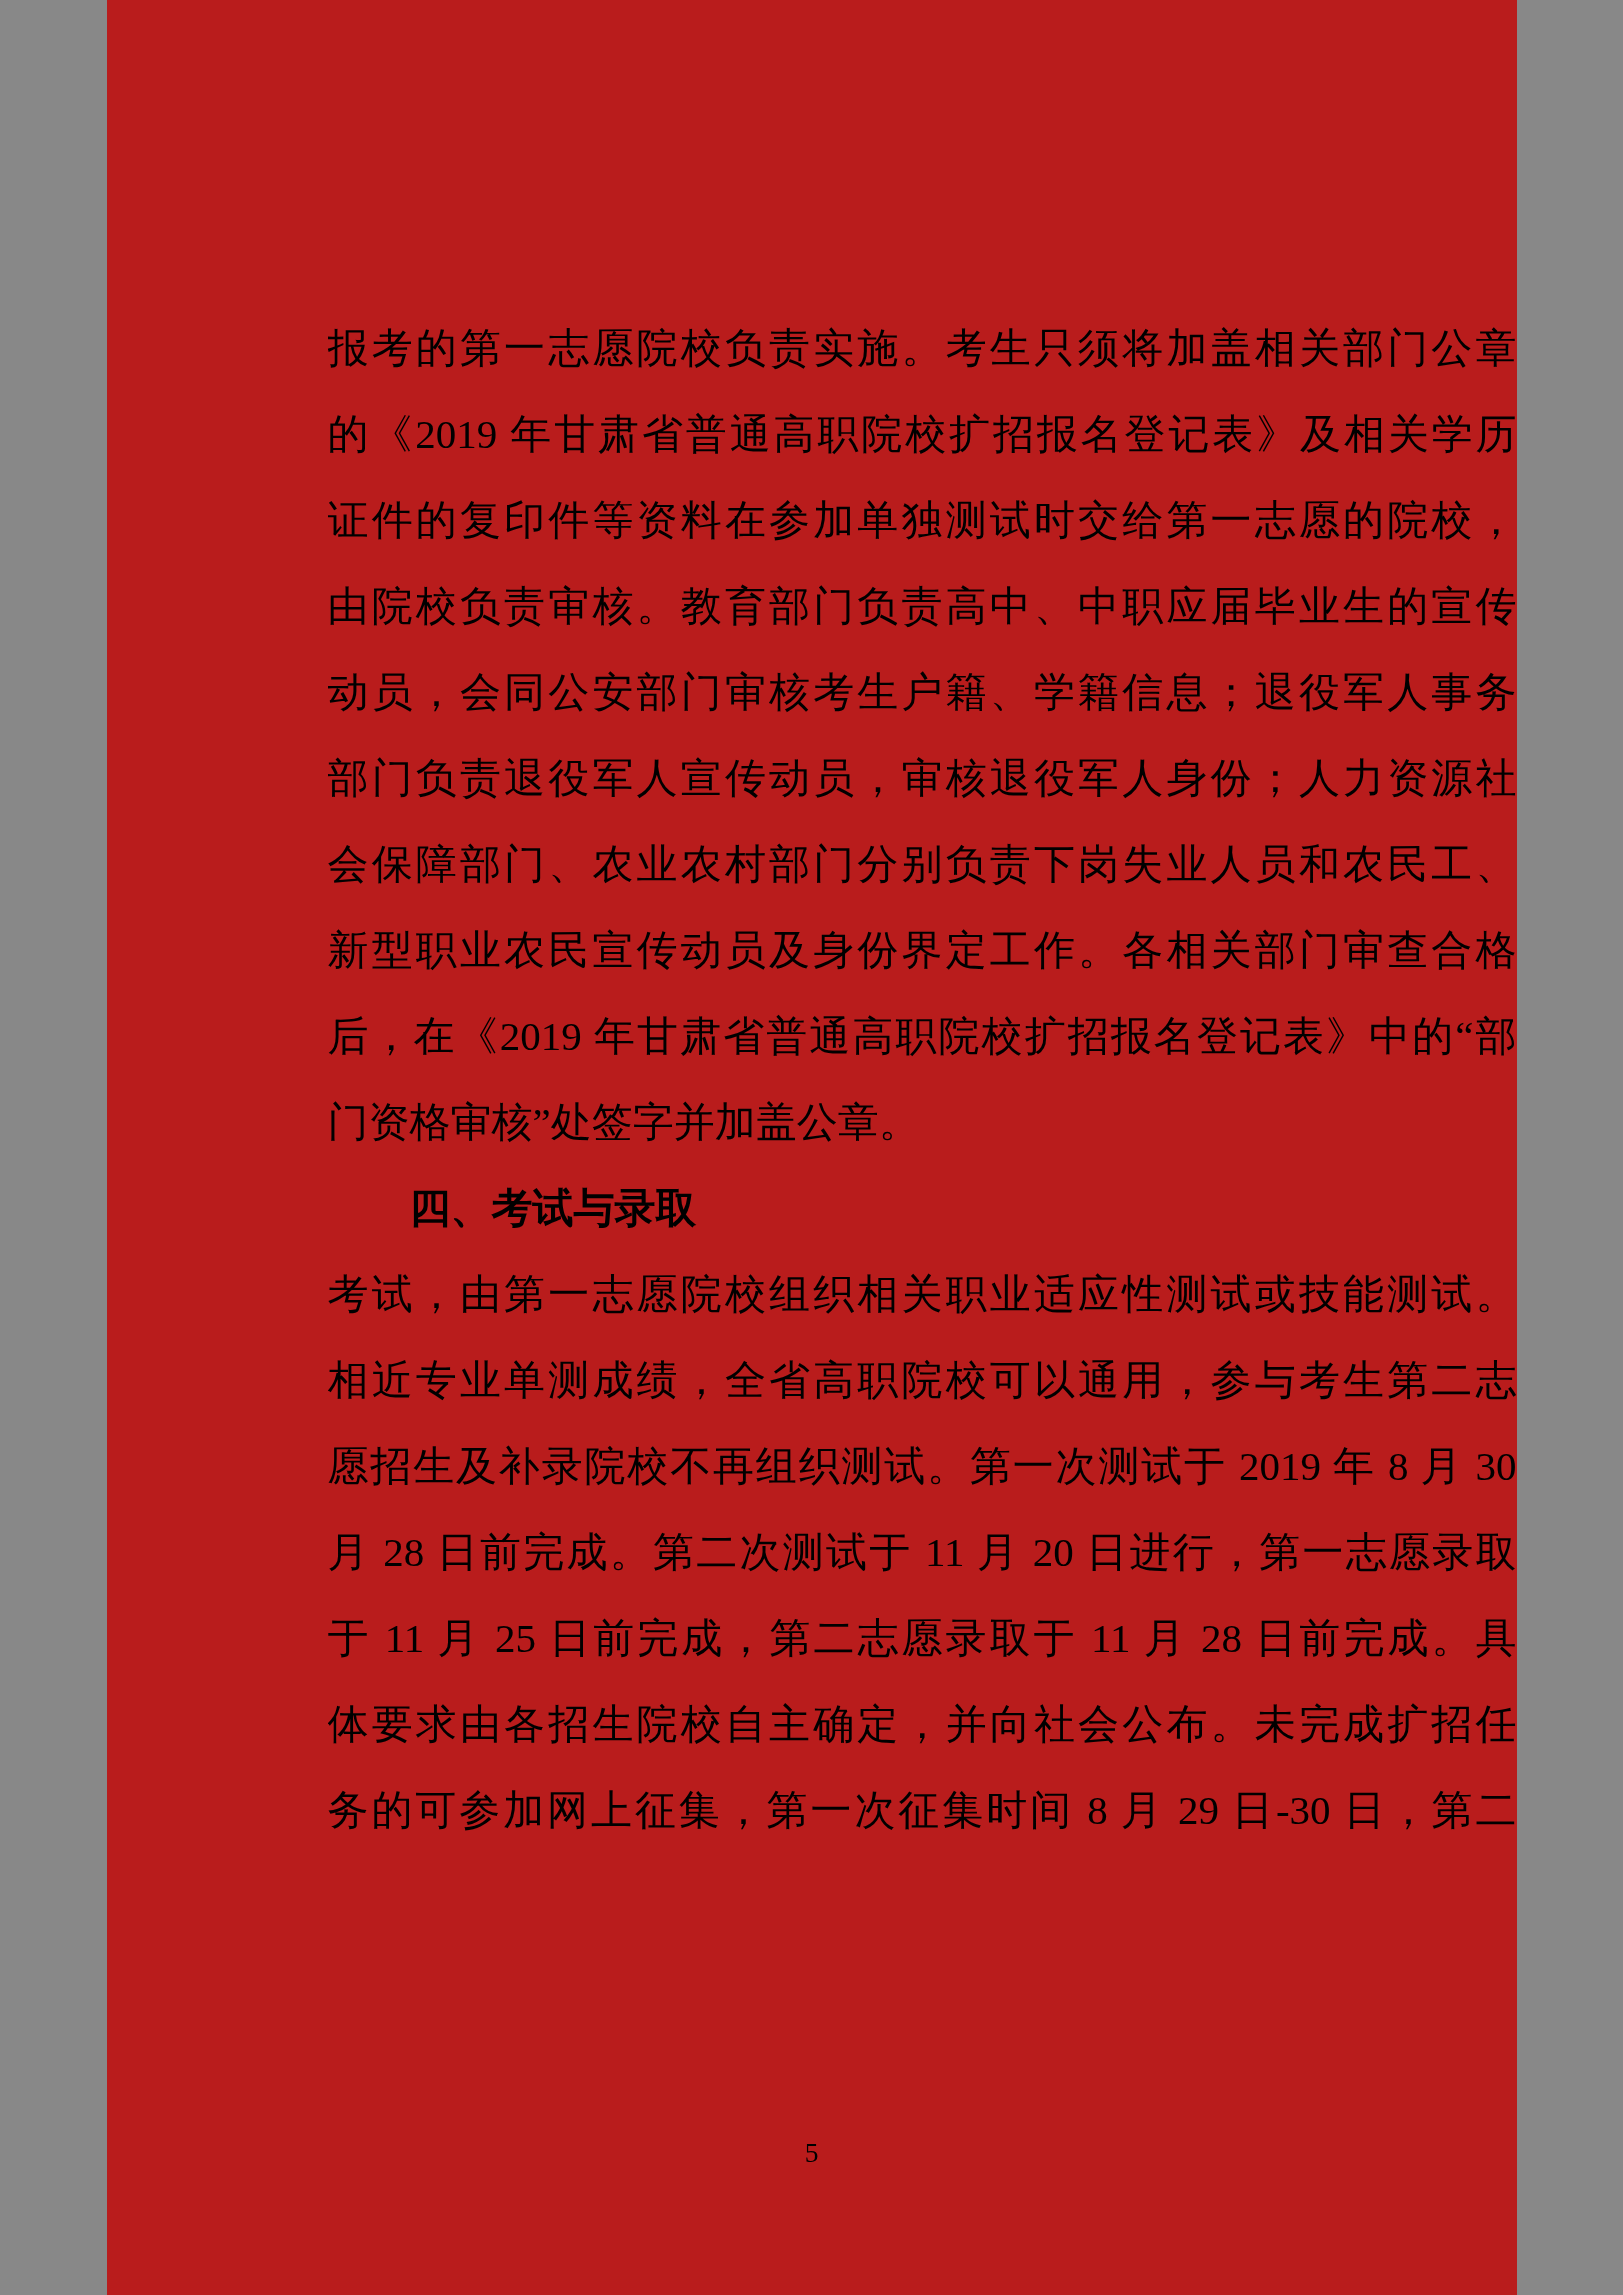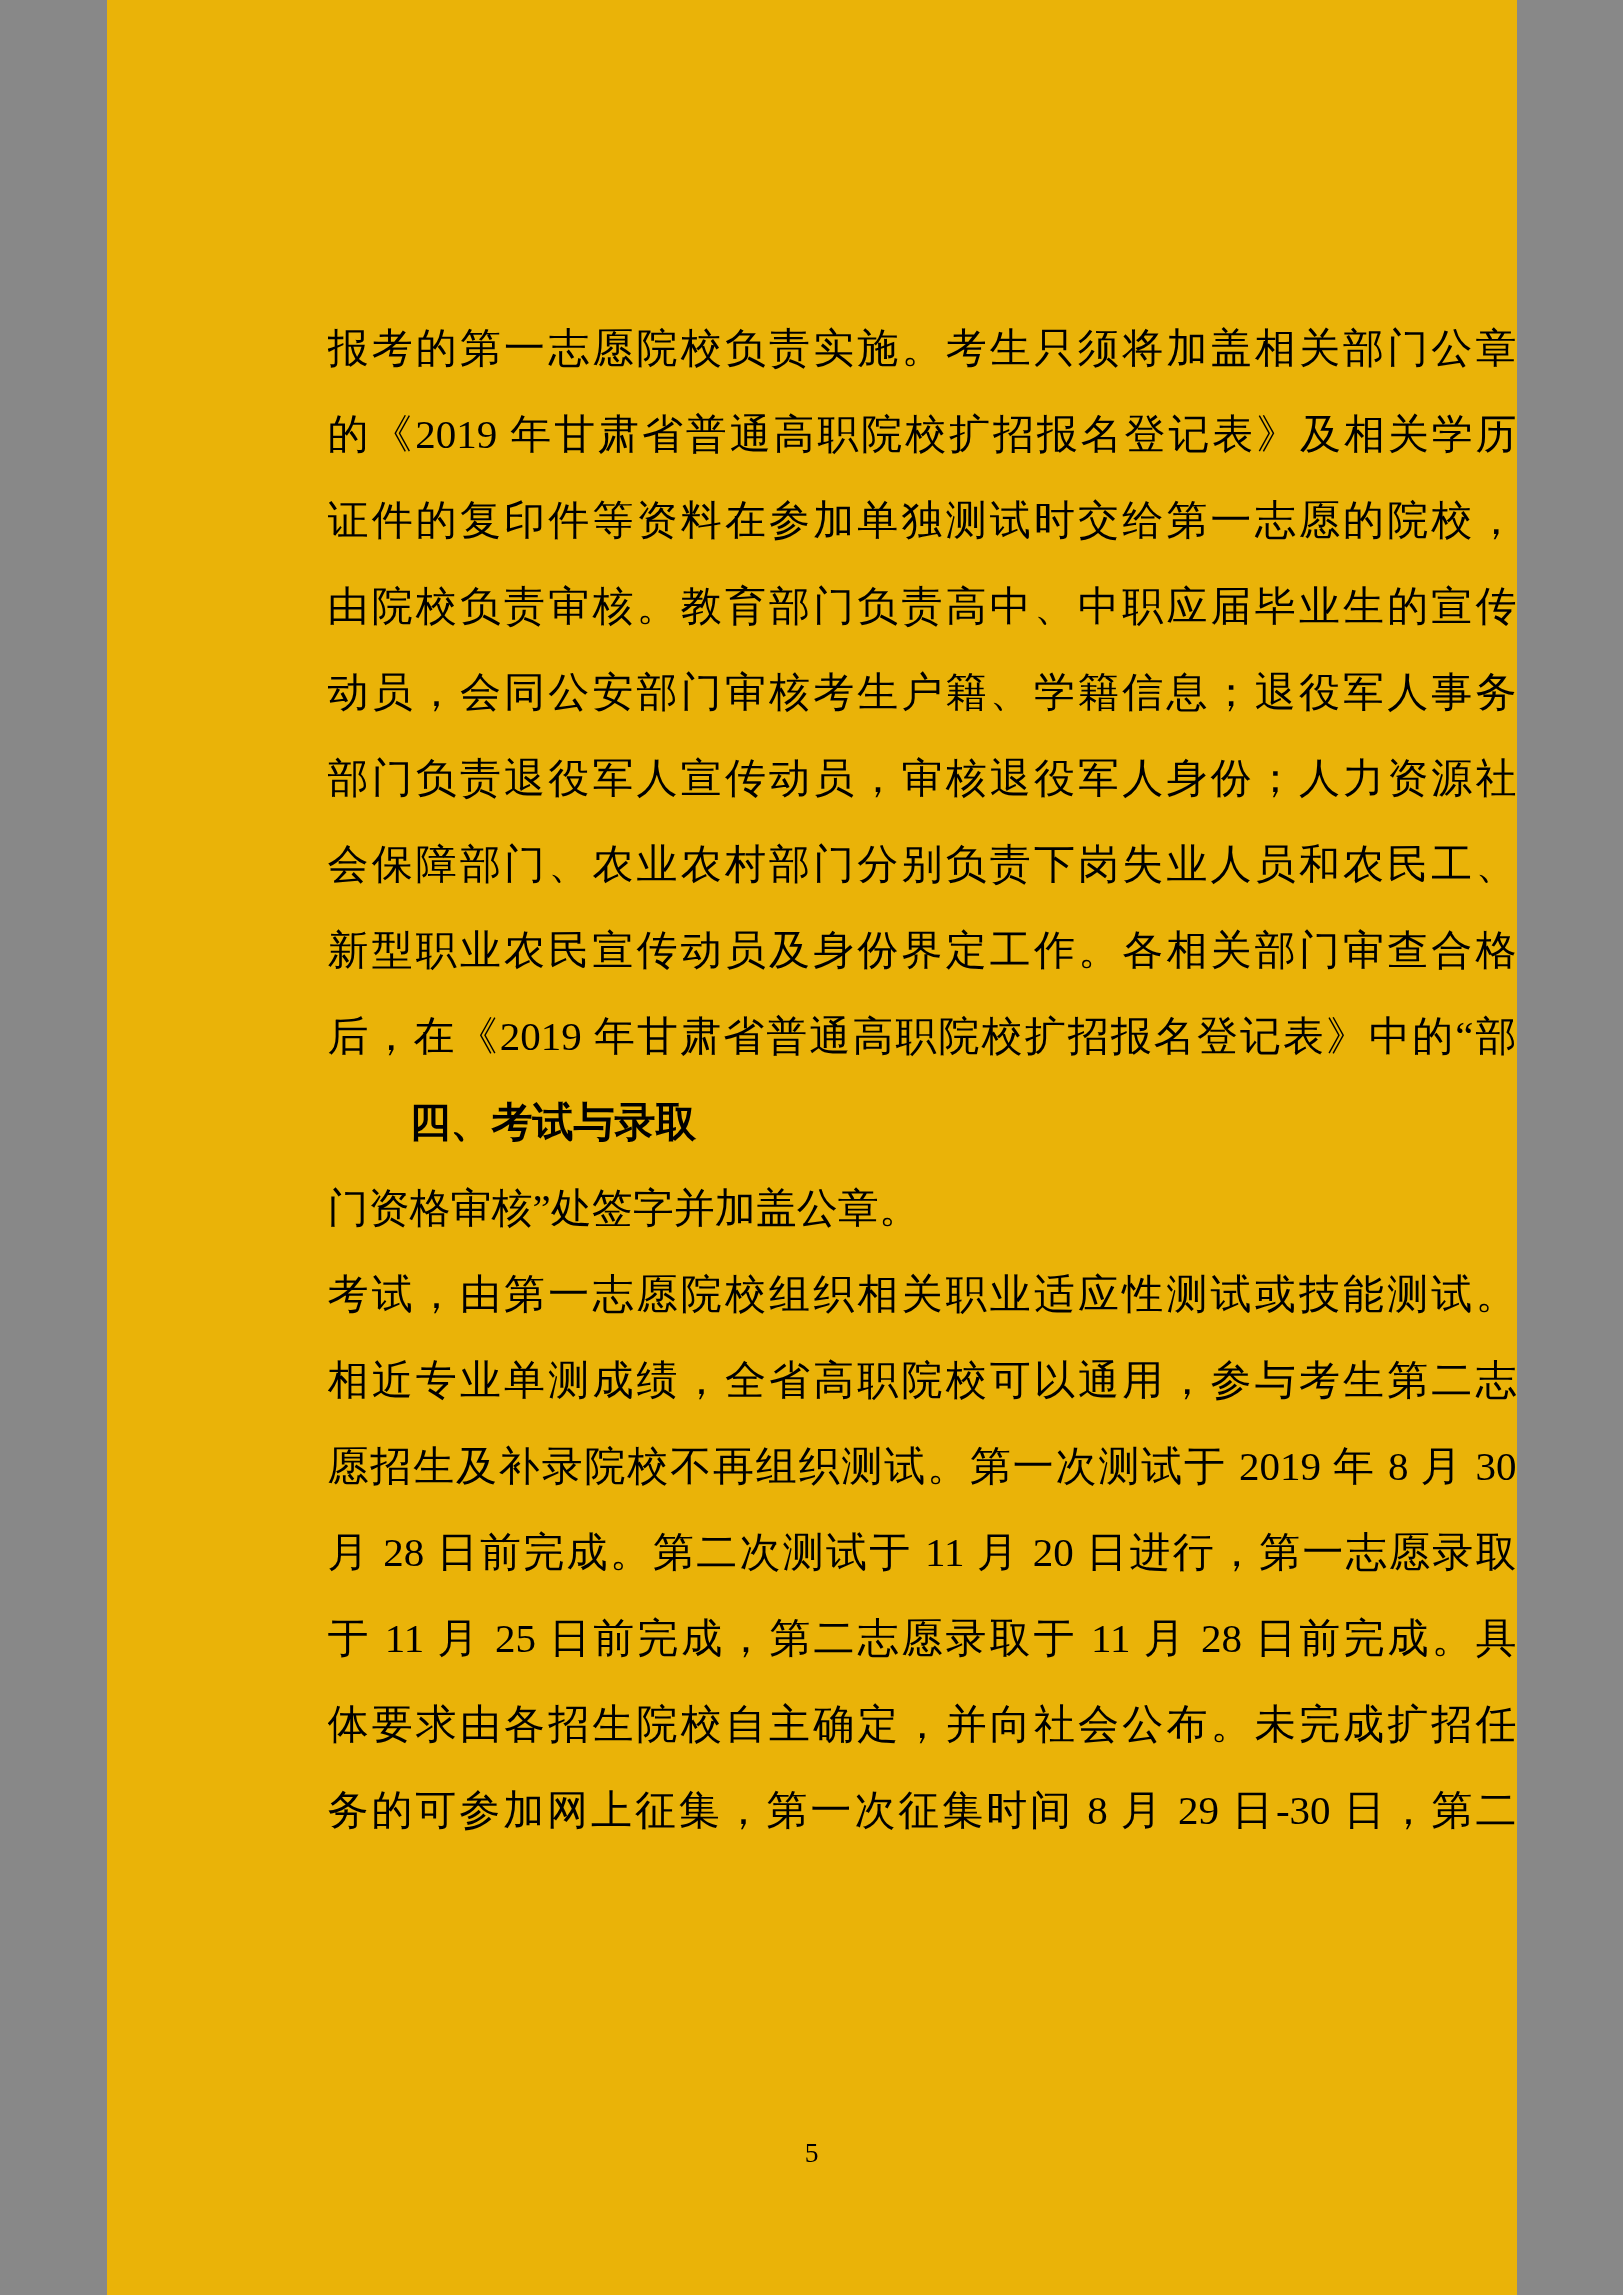--- a/index.html
+++ b/index.html
@@ -5,21 +5,21 @@
   html, body {
     margin: 0;
     padding: 0;
     background: #888;
   }
   .page {
     position: relative;
     width: 1410px;
     height: 2295px;
     margin: 0 auto;
-    background: #eab308;
+    background: #b91c1c;
     overflow: hidden;
   }
   .content {
     position: absolute;
     left: 221px;
     top: 305px;
     width: 1189px;
   }
   .line {
     font-family: "Liberation Serif", serif;
@@ -63,23 +63,23 @@
 
     <div class="line">报考的第一志愿院校负责实施。考生只须将加盖相关部门公章</div>
     <div class="line">的《2019 年甘肃省普通高职院校扩招报名登记表》及相关学历</div>
     <div class="line">证件的复印件等资料在参加单独测试时交给第一志愿的院校，</div>
     <div class="line">由院校负责审核。教育部门负责高中、中职应届毕业生的宣传</div>
     <div class="line">动员，会同公安部门审核考生户籍、学籍信息；退役军人事务</div>
     <div class="line">部门负责退役军人宣传动员，审核退役军人身份；人力资源社</div>
     <div class="line">会保障部门、农业农村部门分别负责下岗失业人员和农民工、</div>
     <div class="line">新型职业农民宣传动员及身份界定工作。各相关部门审查合格</div>
     <div class="line">后，在《2019 年甘肃省普通高职院校扩招报名登记表》中的“部</div>
+    <div class="line no-last">门资格审核”处签字并加盖公章。</div>
+
     <div class="line heading indent">四、考试与录取</div>
-
-    <div class="line no-last">门资格审核”处签字并加盖公章。</div>
 
     <div class="line">考试，由第一志愿院校组织相关职业适应性测试或技能测试。</div>
     <div class="line">相近专业单测成绩，全省高职院校可以通用，参与考生第二志</div>
     <div class="line">愿招生及补录院校不再组织测试。第一次测试于 2019 年 8 月 30</div>
     <div class="line">月 28 日前完成。第二次测试于 11 月 20 日进行，第一志愿录取</div>
     <div class="line">于 11 月 25 日前完成，第二志愿录取于 11 月 28 日前完成。具</div>
     <div class="line">体要求由各招生院校自主确定，并向社会公布。未完成扩招任</div>
     <div class="line">务的可参加网上征集，第一次征集时间 8 月 29 日-30 日，第二</div>
 
   </div>

